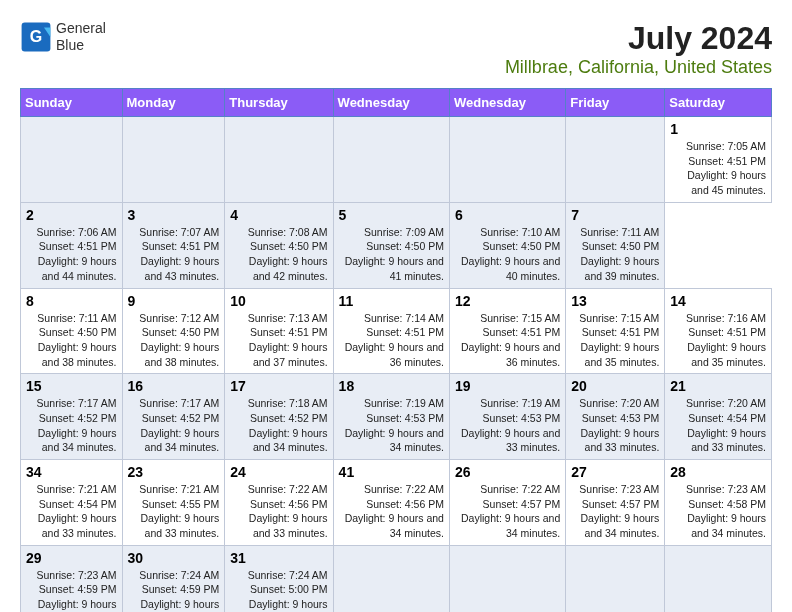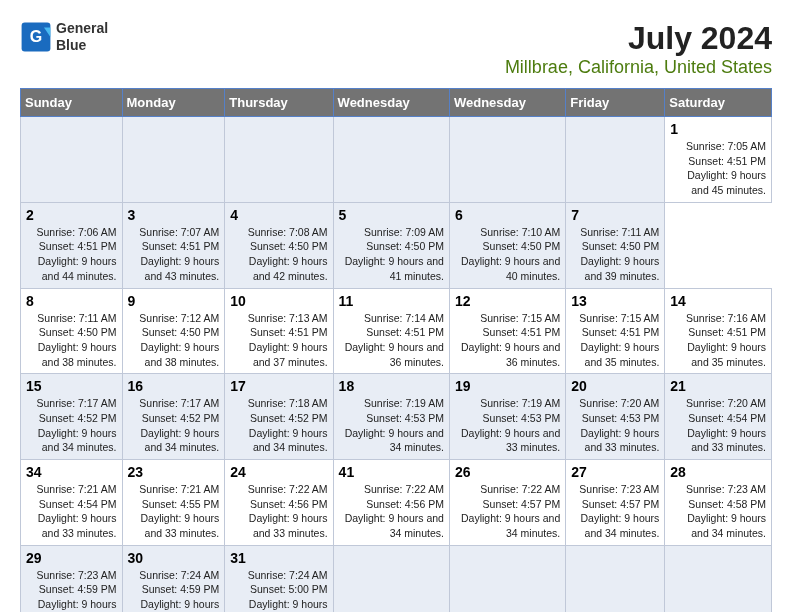--- a/index.html
+++ b/index.html
@@ -16,21 +16,21 @@
       align-items: flex-start;
       margin-bottom: 10px;
     }
     .logo {
       display: flex;
       align-items: center;
       gap: 4px;
     }
     .logo-text {
       font-size: 14px;
-      font-weight: bold;
+      font-weight: normal;
       color: #333;
       line-height: 1.2;
     }
     .logo-icon {
       width: 32px;
       height: 32px;
     }
     .title-area {
       text-align: right;
     }
@@ -42,21 +42,21 @@
     .subtitle {
       font-size: 18px;
       color: #4d7c0f;
     }
     table {
       width: 100%;
       border-collapse: collapse;
       font-size: 11px;
     }
     thead tr {
-      background-color: #737373;
+      background-color: #8b5cf6;
       color: white;
     }
     thead th {
       padding: 6px 4px;
       text-align: left;
       font-size: 13px;
       font-weight: bold;
       border: 1px solid #5580c8;
     }
     tbody tr {

